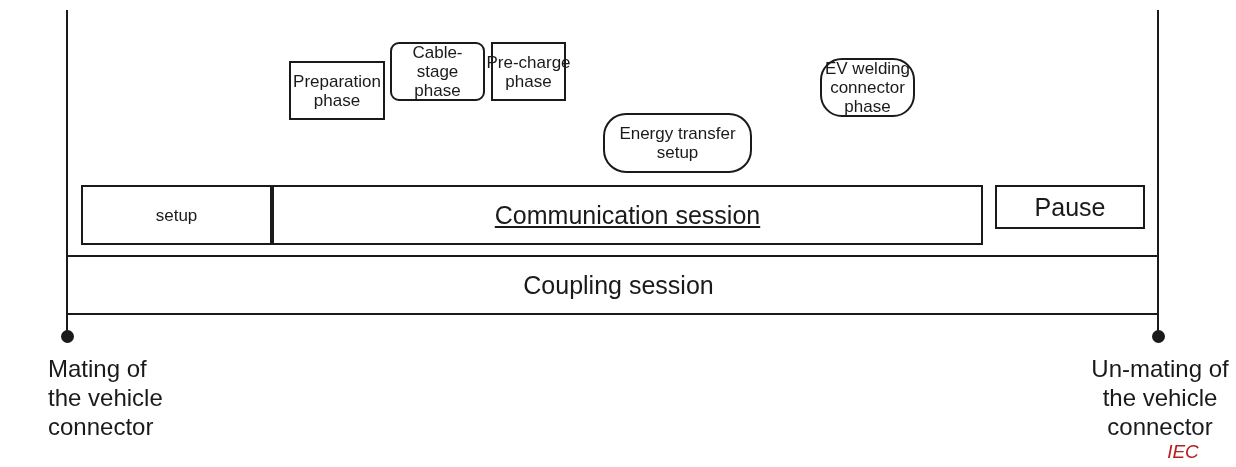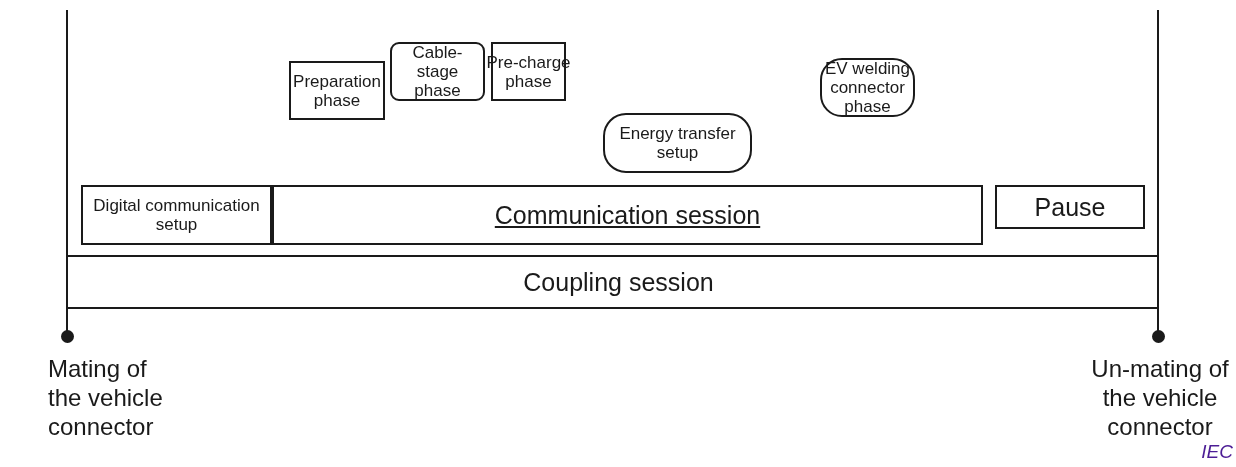--- a/index.html
+++ b/index.html
@@ -43,22 +43,22 @@
     text-align: center;
     font-size: 24px;
     line-height: 29px;
     color: #1a1a1a;
   }
   .endpoint-label span { display: block; white-space: nowrap; }
   .credit {
     position: absolute;
     font-style: italic;
     font-size: 19px;
-    text-align: right;
-    color: #4c1d95;
+    text-align: center;
+    color: #b91c1c;
   }
 </style>
 </head>
 <body>
 
 <div class="canvas">
 
   <div class="vline" style="left:66px; top:10px; height:326px;"></div>
   <div class="vline" style="left:1157px; top:10px; height:326px;"></div>
 
@@ -80,31 +80,30 @@
     <span>connector</span>
     <span>phase</span>
   </div>
 
   <div class="box txt-sm" style="left:603px; top:113px; width:149px; height:60px;border-radius:23px;">
     <span>Energy transfer</span>
     <span>setup</span>
   </div>
 
   <div class="box txt-sm" style="left:81px; top:185px; width:191px; height:60px;">
-    <span>Digital communication</span>
     <span>setup</span>
   </div>
   <div class="box txt-lg" style="left:272px; top:185px; width:711px; height:60px;text-decoration:underline;">
     <span>Communication session</span>
   </div>
   <div class="box txt-lg" style="left:995px; top:185px; width:150px; height:44px;">
     <span>Pause</span>
   </div>
 
-  <div class="box txt-lg" style="left:66px; top:255px; width:1093px; height:54px;padding-left:12px;">
+  <div class="box txt-lg" style="left:66px; top:255px; width:1093px; height:60px;padding-left:12px;">
     <span>Coupling session</span>
   </div>
 
   <div class="dot" style="left:61px; top:330px;"></div>
   <div class="dot" style="left:1152px; top:330px;"></div>
 
   <div class="endpoint-label" style="left:0px; top:354px; width:140px;padding-left:48px;">
     <span>Mating of</span>
     <span>the vehicle</span>
     <span>connector</span>

